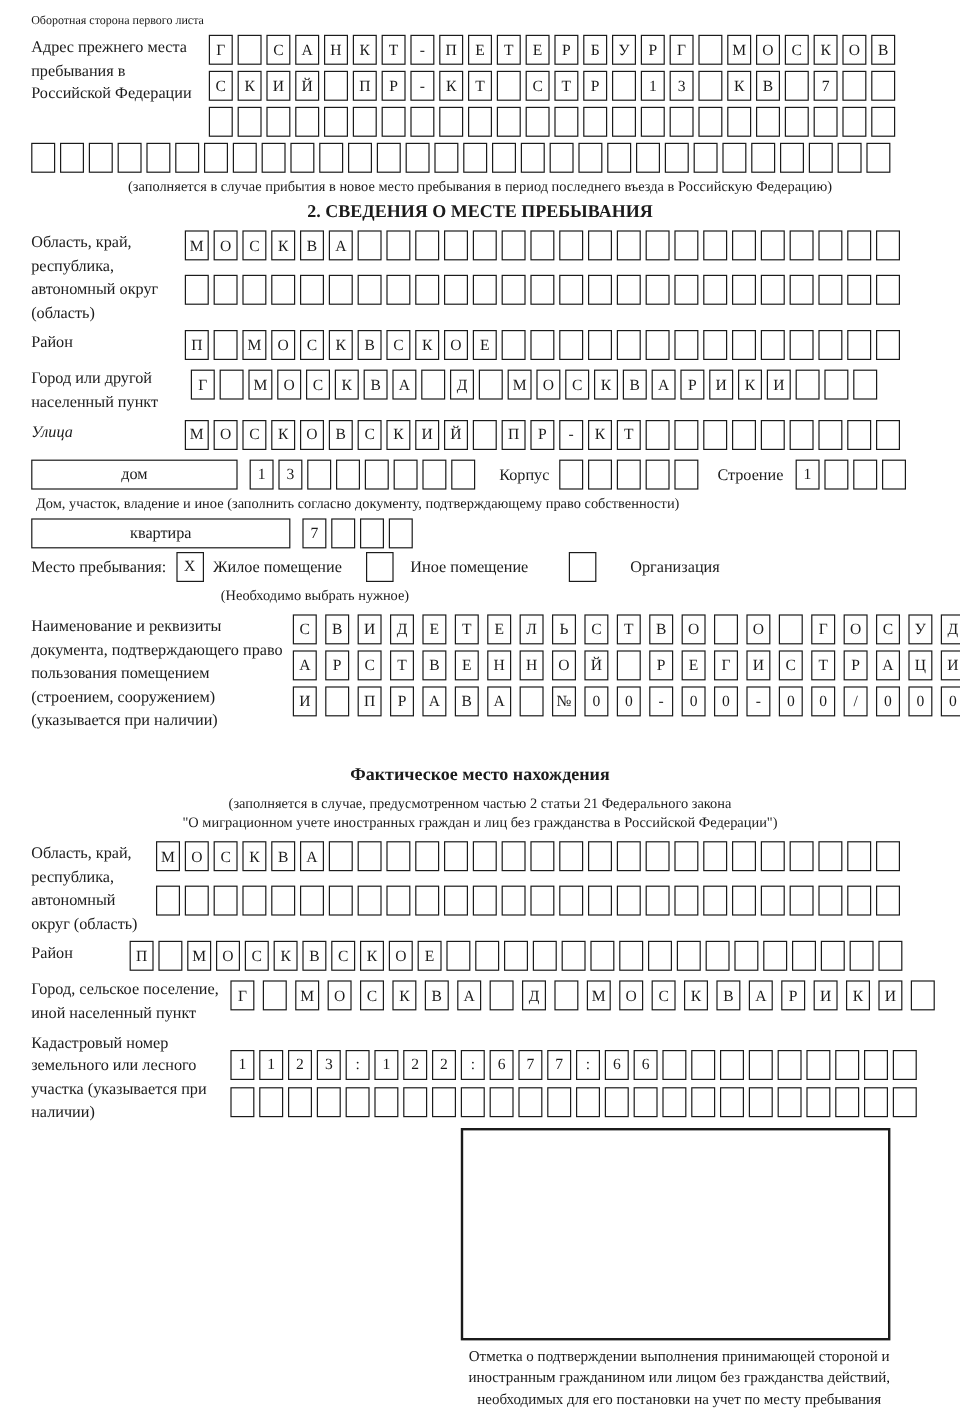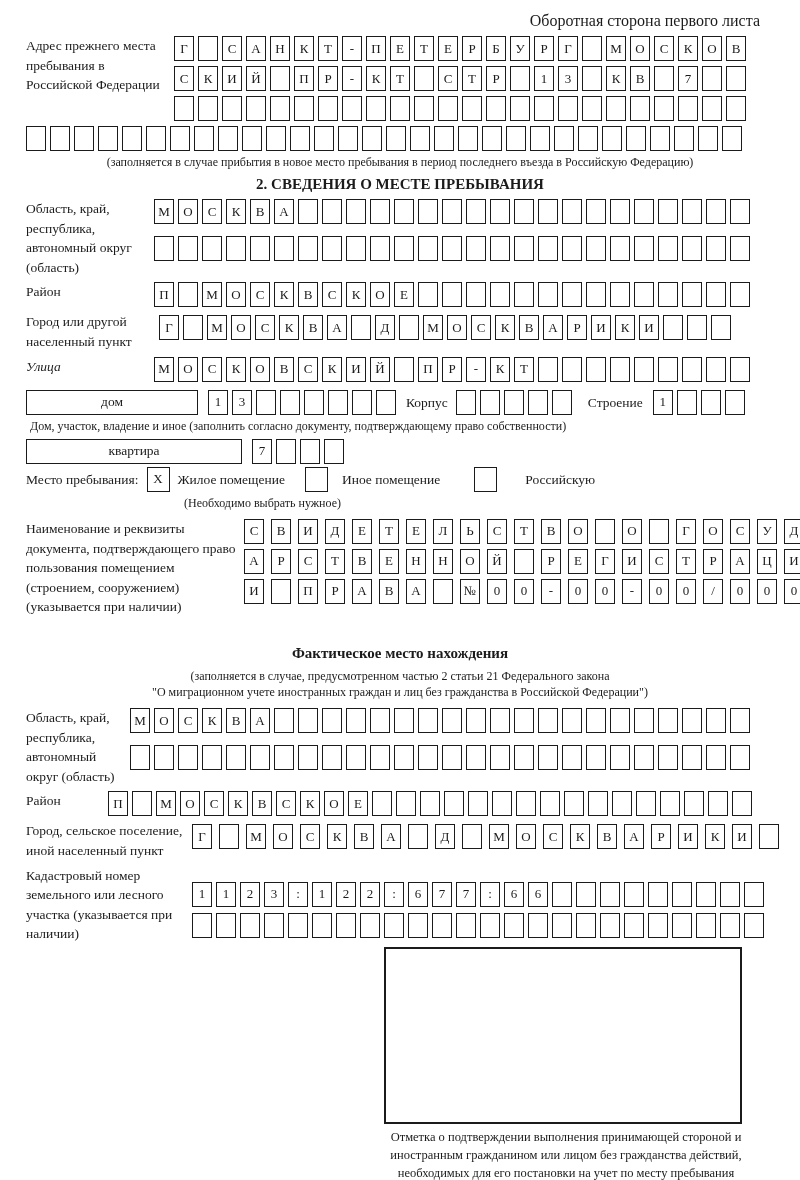--- a/index.html
+++ b/index.html
@@ -1,19 +1,19 @@
 <!DOCTYPE html>
 <html><head>
 <meta charset="utf-8">
 <style>
   html,body{margin:0;padding:0;background:#ffffff;color:#1b1b1b;
     font-family:"Liberation Serif","DejaVu Serif",serif;}
   .page{width:800px;height:1180px;box-sizing:border-box;padding:12px 26px 0 26px;overflow:hidden;}
 
-  .hdr-note{text-align:right;font-size:16px;padding-right:14px;}
+  .hdr-note{font-size:10px;padding-right:14px;}
 
   .row{display:flex;align-items:flex-start;}
   .lbl{font-size:13.5px;line-height:1.45;flex:none;}
   .cells{display:flex;gap:4px;flex:none;}
   .cells.wide-gap{gap:7px;}
   .cell{box-sizing:border-box;width:20px;height:25px;border:1.6px solid #1b1b1b;
     display:flex;align-items:center;justify-content:center;
     font-size:13px;flex:none;background:#fff;}
   .stack{display:flex;flex-direction:column;gap:5px;}
 
@@ -319,21 +319,21 @@
     <div class="cells" style="margin-left:10px;">
         <div class="cell">1</div>
         <div class="cell">3</div>
         <div class="cell"></div>
         <div class="cell"></div>
         <div class="cell"></div>
         <div class="cell"></div>
         <div class="cell"></div>
         <div class="cell"></div>
       </div>
-    <div class="inline-lbl" style="margin:0 8px 0 10px;text-align:center;">Корпус</div>
+    <div class="inline-lbl" style="margin:0 8px 0 20px;text-align:center;">Корпус</div>
     <div class="cells">
         <div class="cell"></div>
         <div class="cell"></div>
         <div class="cell"></div>
         <div class="cell"></div>
         <div class="cell"></div>
       </div>
     <div class="inline-lbl" style="margin:0 10px 0 16px;">Строение</div>
     <div class="cells">
         <div class="cell">1</div>
@@ -354,21 +354,21 @@
       </div>
   </div>
 
   <div class="row mb3">
     <div class="inline-lbl">Место пребывания:</div>
     <div class="chk" style="margin-left:8px;">X</div>
     <div class="inline-lbl" style="margin-left:8px;">Жилое помещение</div>
     <div class="chk" style="margin-left:20px;"></div>
     <div class="inline-lbl" style="margin-left:14px;">Иное помещение</div>
     <div class="chk" style="margin-left:34px;"></div>
-    <div class="inline-lbl" style="margin-left:28px;">Российскую</div>
+    <div class="inline-lbl" style="margin-left:28px;">Организация</div>
   </div>
   <div class="caption mb8" style="padding-left:158px;">(Необходимо выбрать нужное)</div>
 
   <div class="row mb5">
     <div class="lbl" style="width:218px;">Наименование и реквизиты документа, подтверждающего право пользования помещением (строением, сооружением) (указывается при наличии)</div>
     <div class="stack">
       <div class="cells wide-gap">
           <div class="cell">С</div>
           <div class="cell">В</div>
           <div class="cell">И</div>

